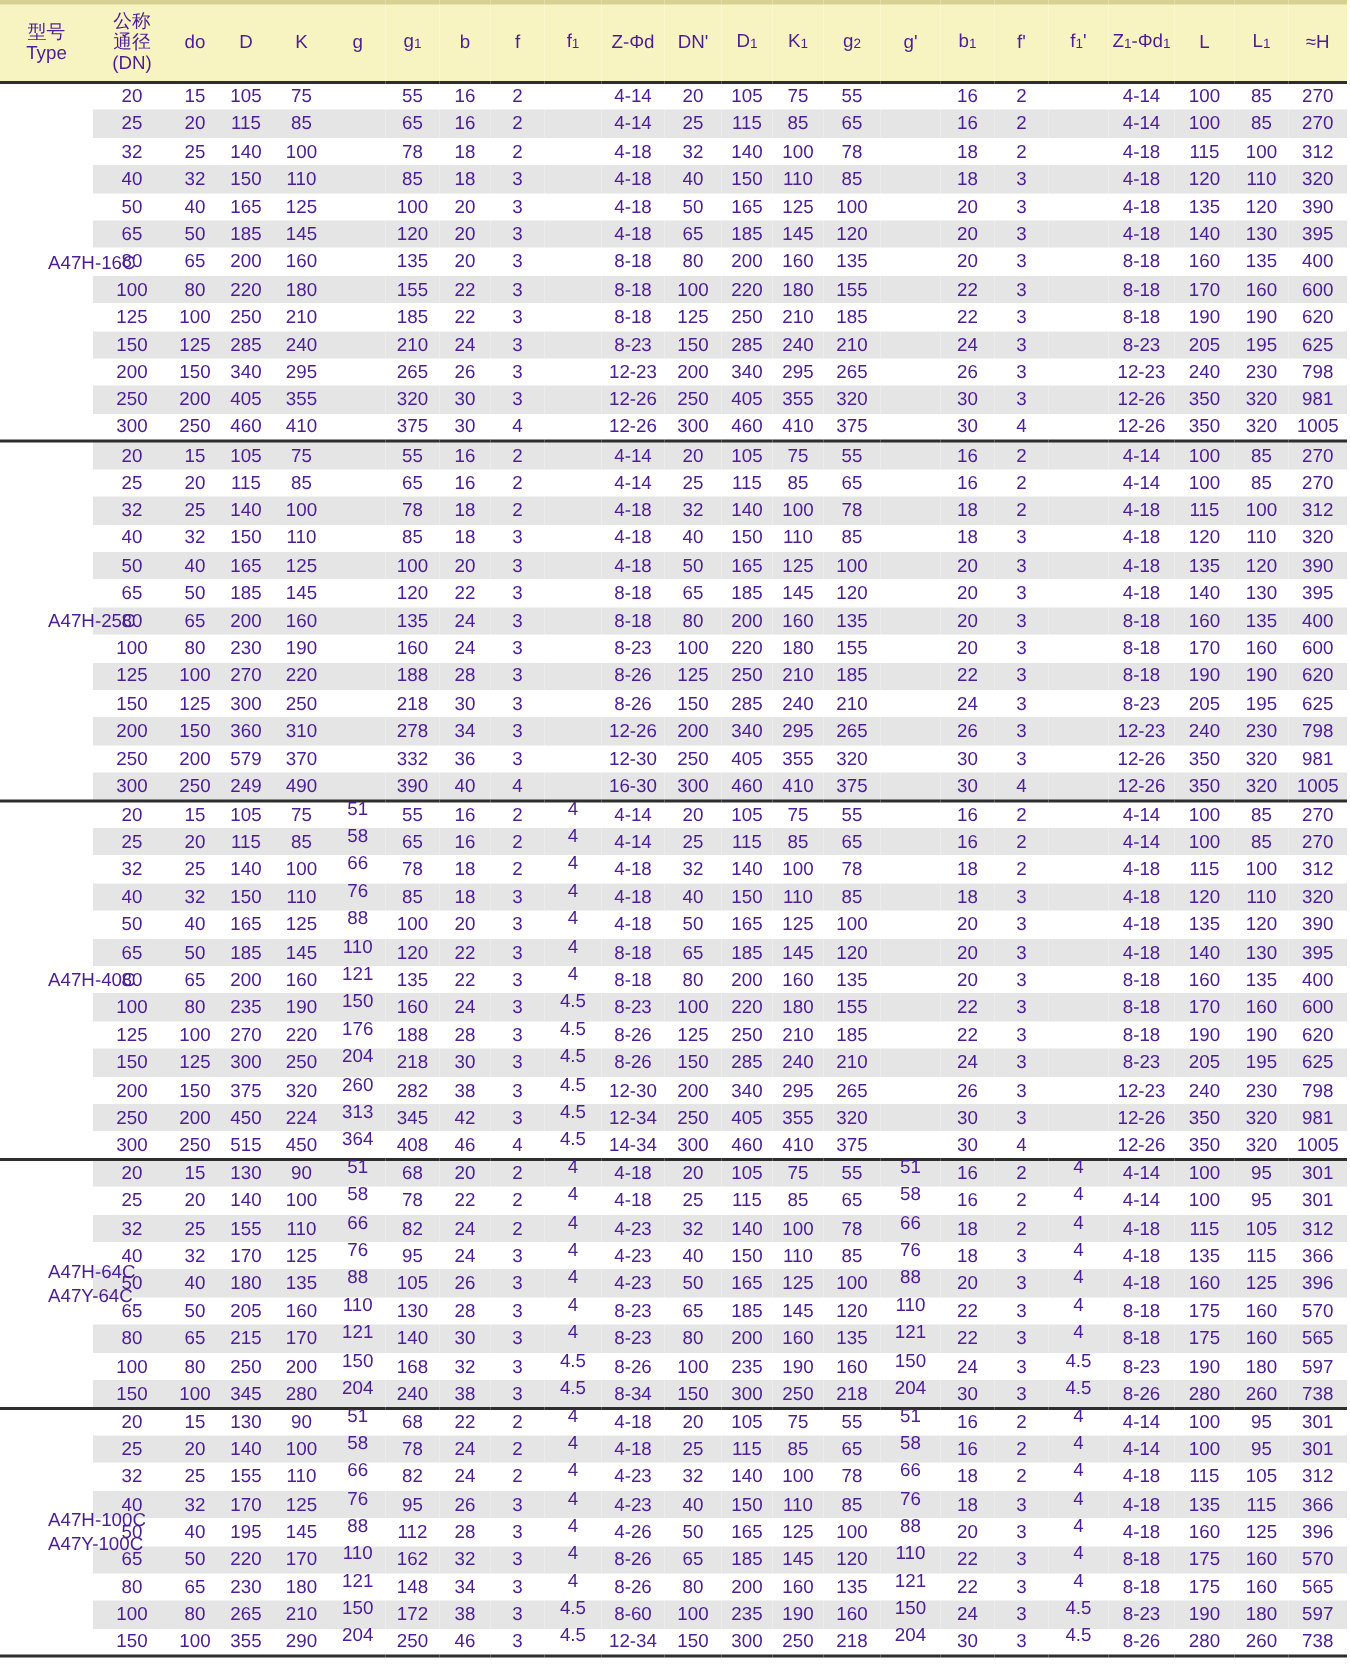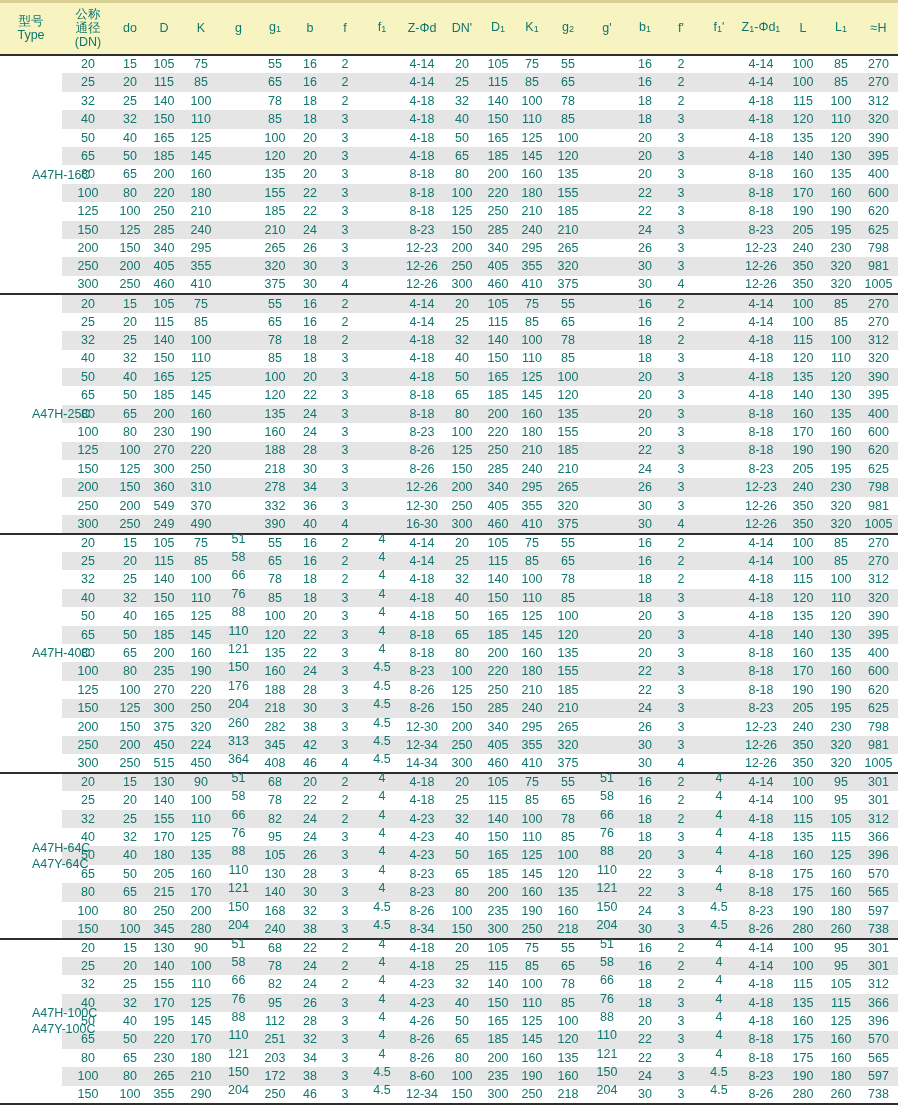--- a/index.html
+++ b/index.html
@@ -1,18 +1,18 @@
 <!DOCTYPE html>
 <html><head>
 <meta charset="utf-8">
 <style>
   html,body{margin:0;padding:0;background:#ffffff;}
   .page{width:900px;height:1119px;background:#ffffff;overflow:hidden;
         font-family:"Liberation Sans",sans-serif;}
-  table{border-collapse:collapse;table-layout:fixed;width:832px;color:#0f766e;}
+  table{border-collapse:collapse;table-layout:fixed;width:832px;color:#4c1d95;}
   thead th{
     background:#f8f4c2;
     font-weight:normal;
     font-size:12.5px;
     vertical-align:middle;
     text-align:center;
     padding:4px 0 5px 0;
     border-top:3px solid #d8cf93;
     border-bottom:2px solid #2e2e2e;
   }
@@ -726,21 +726,21 @@
           <td class="g">3</td>
           <td class="g"></td>
           <td class="g">12-23</td>
           <td class="g">240</td>
           <td class="g">230</td>
           <td class="g">798</td>
         </tr>
         <tr>
           <td>250</td>
           <td>200</td>
-          <td>549</td>
+          <td>579</td>
           <td>370</td>
           <td></td>
           <td>332</td>
           <td>36</td>
           <td>3</td>
           <td></td>
           <td>12-30</td>
           <td>250</td>
           <td>405</td>
           <td>355</td>
@@ -1442,21 +1442,21 @@
           <td>160</td>
           <td>125</td>
           <td>396</td>
         </tr>
         <tr>
           <td class="g">65</td>
           <td class="g">50</td>
           <td class="g">220</td>
           <td class="g">170</td>
           <td class="g"><span class="raise">110</span></td>
-          <td class="g">251</td>
+          <td class="g">162</td>
           <td class="g">32</td>
           <td class="g">3</td>
           <td class="g"><span class="raise">4</span></td>
           <td class="g">8-26</td>
           <td class="g">65</td>
           <td class="g">185</td>
           <td class="g">145</td>
           <td class="g">120</td>
           <td class="g"><span class="raise">110</span></td>
           <td class="g">22</td>
@@ -1466,21 +1466,21 @@
           <td class="g">175</td>
           <td class="g">160</td>
           <td class="g">570</td>
         </tr>
         <tr>
           <td>80</td>
           <td>65</td>
           <td>230</td>
           <td>180</td>
           <td><span class="raise">121</span></td>
-          <td>203</td>
+          <td>148</td>
           <td>34</td>
           <td>3</td>
           <td><span class="raise">4</span></td>
           <td>8-26</td>
           <td>80</td>
           <td>200</td>
           <td>160</td>
           <td>135</td>
           <td><span class="raise">121</span></td>
           <td>22</td>

